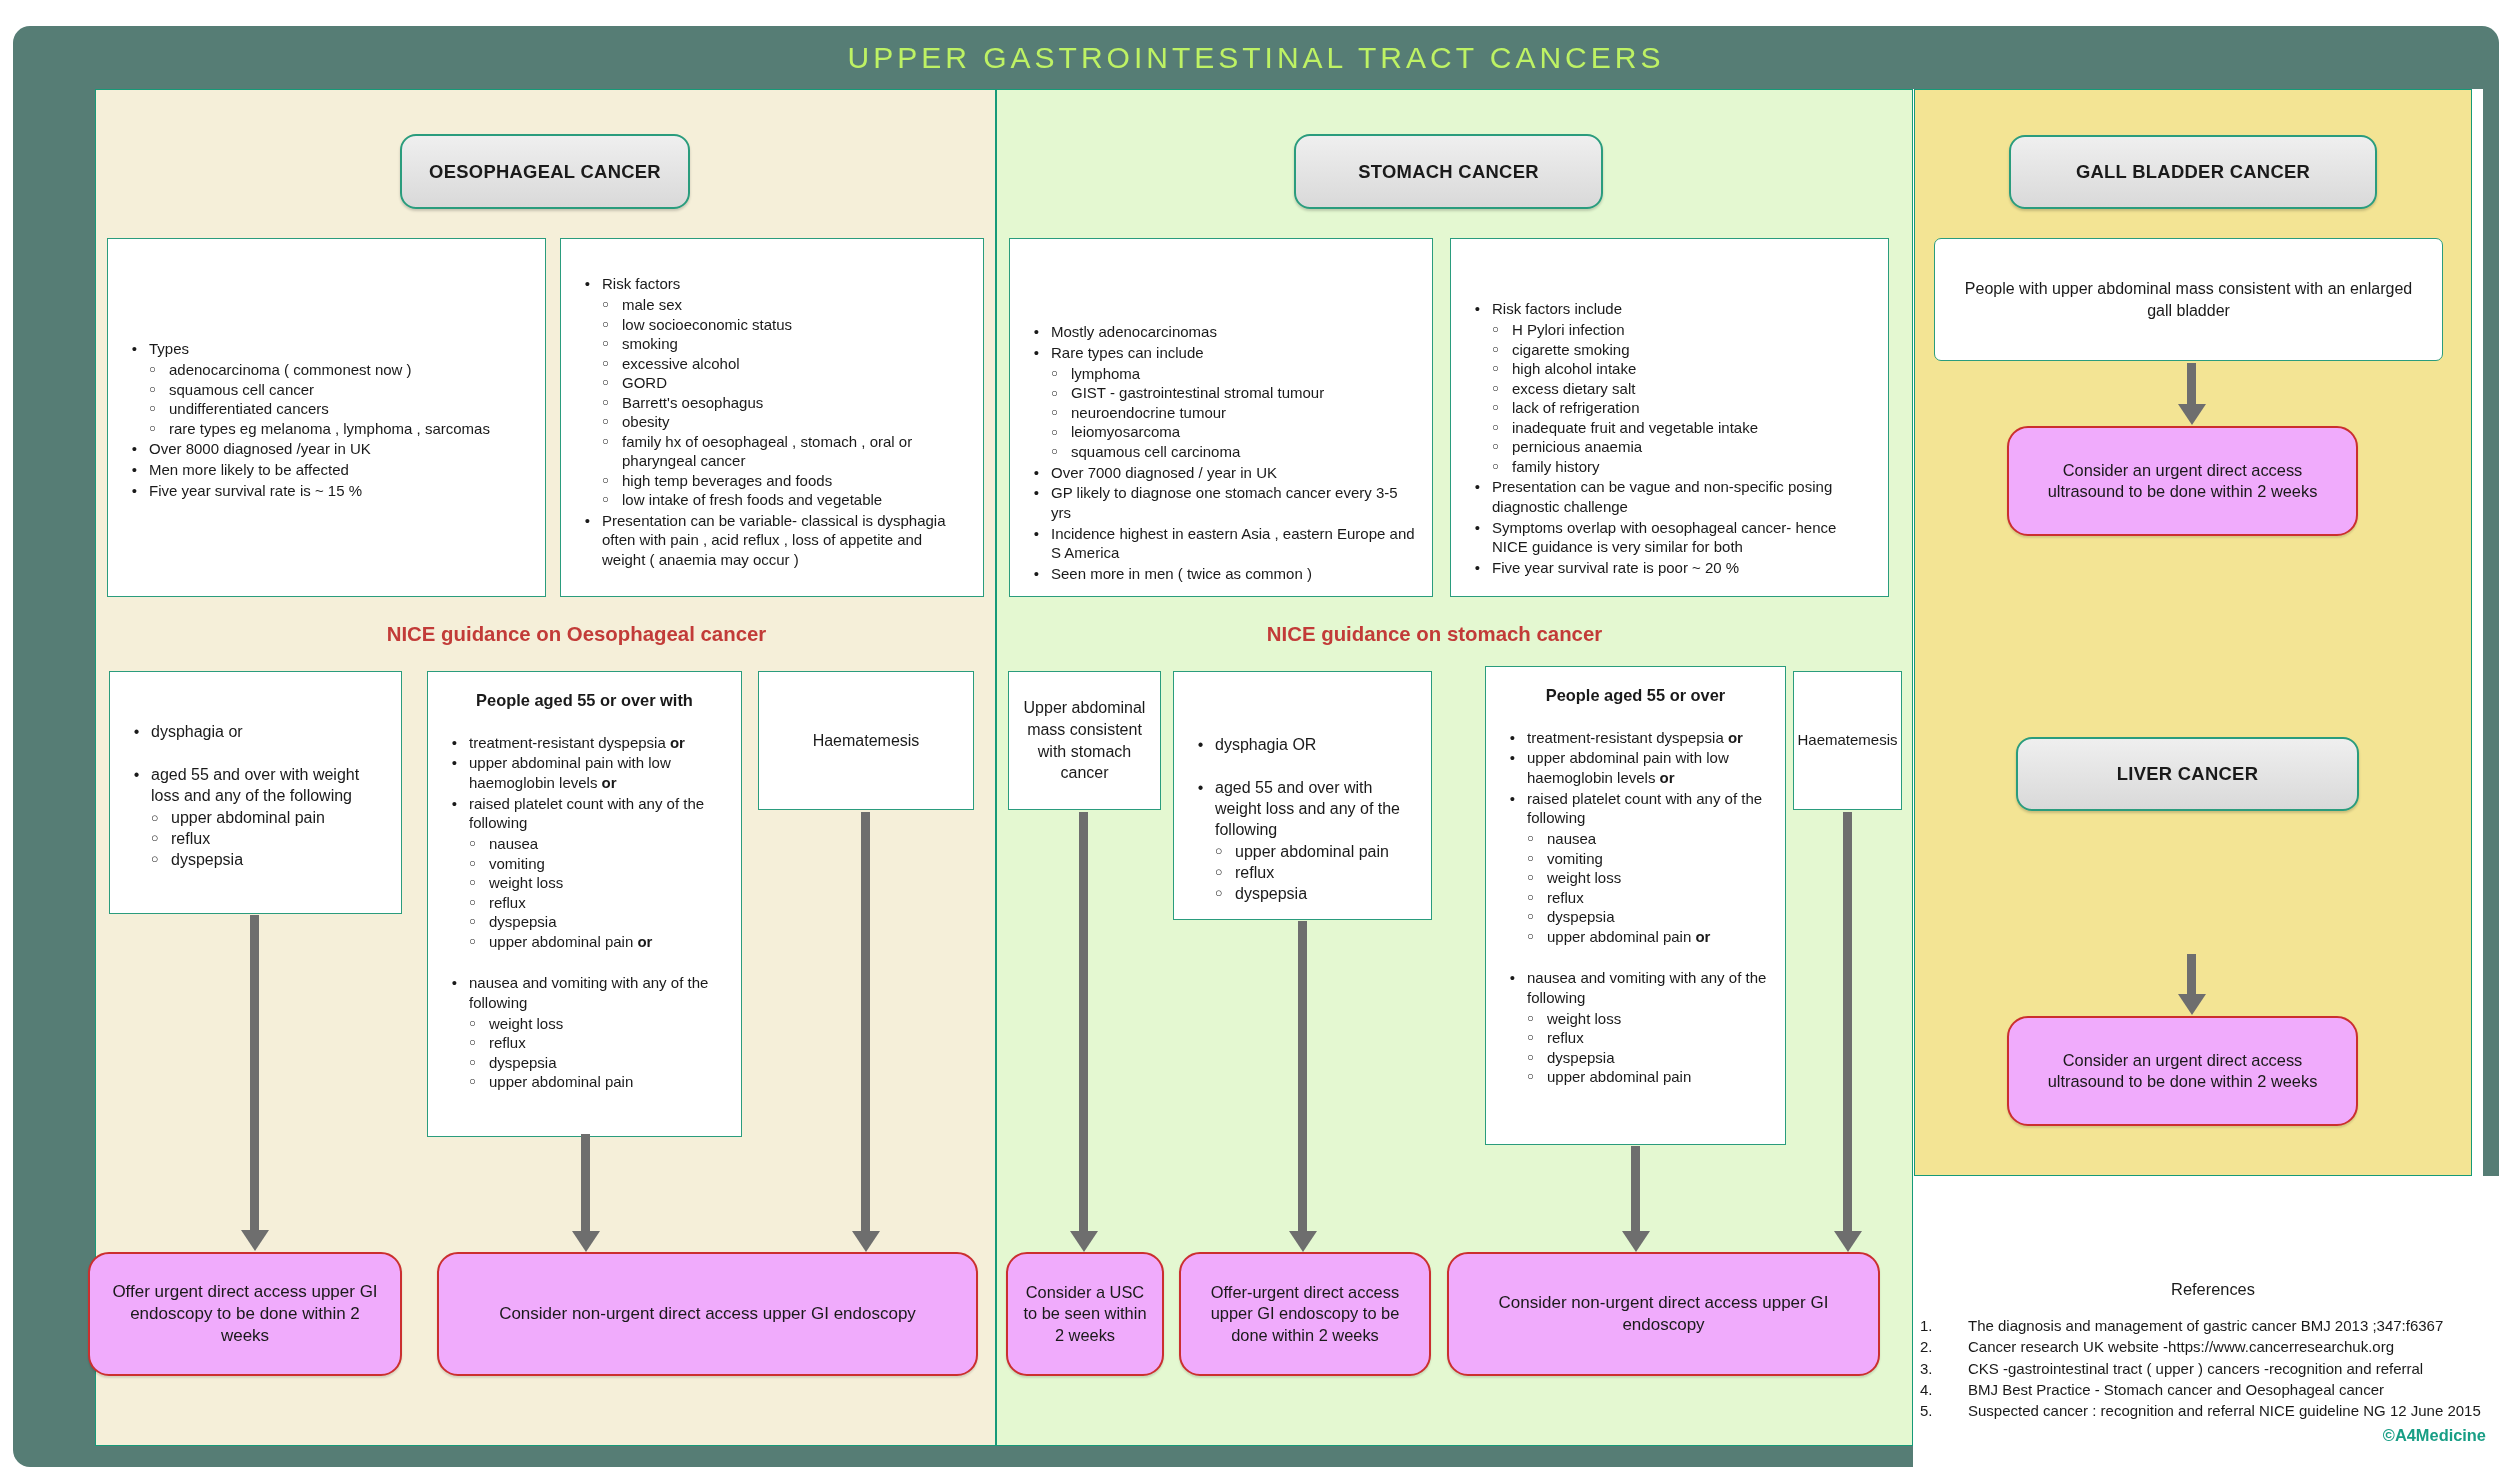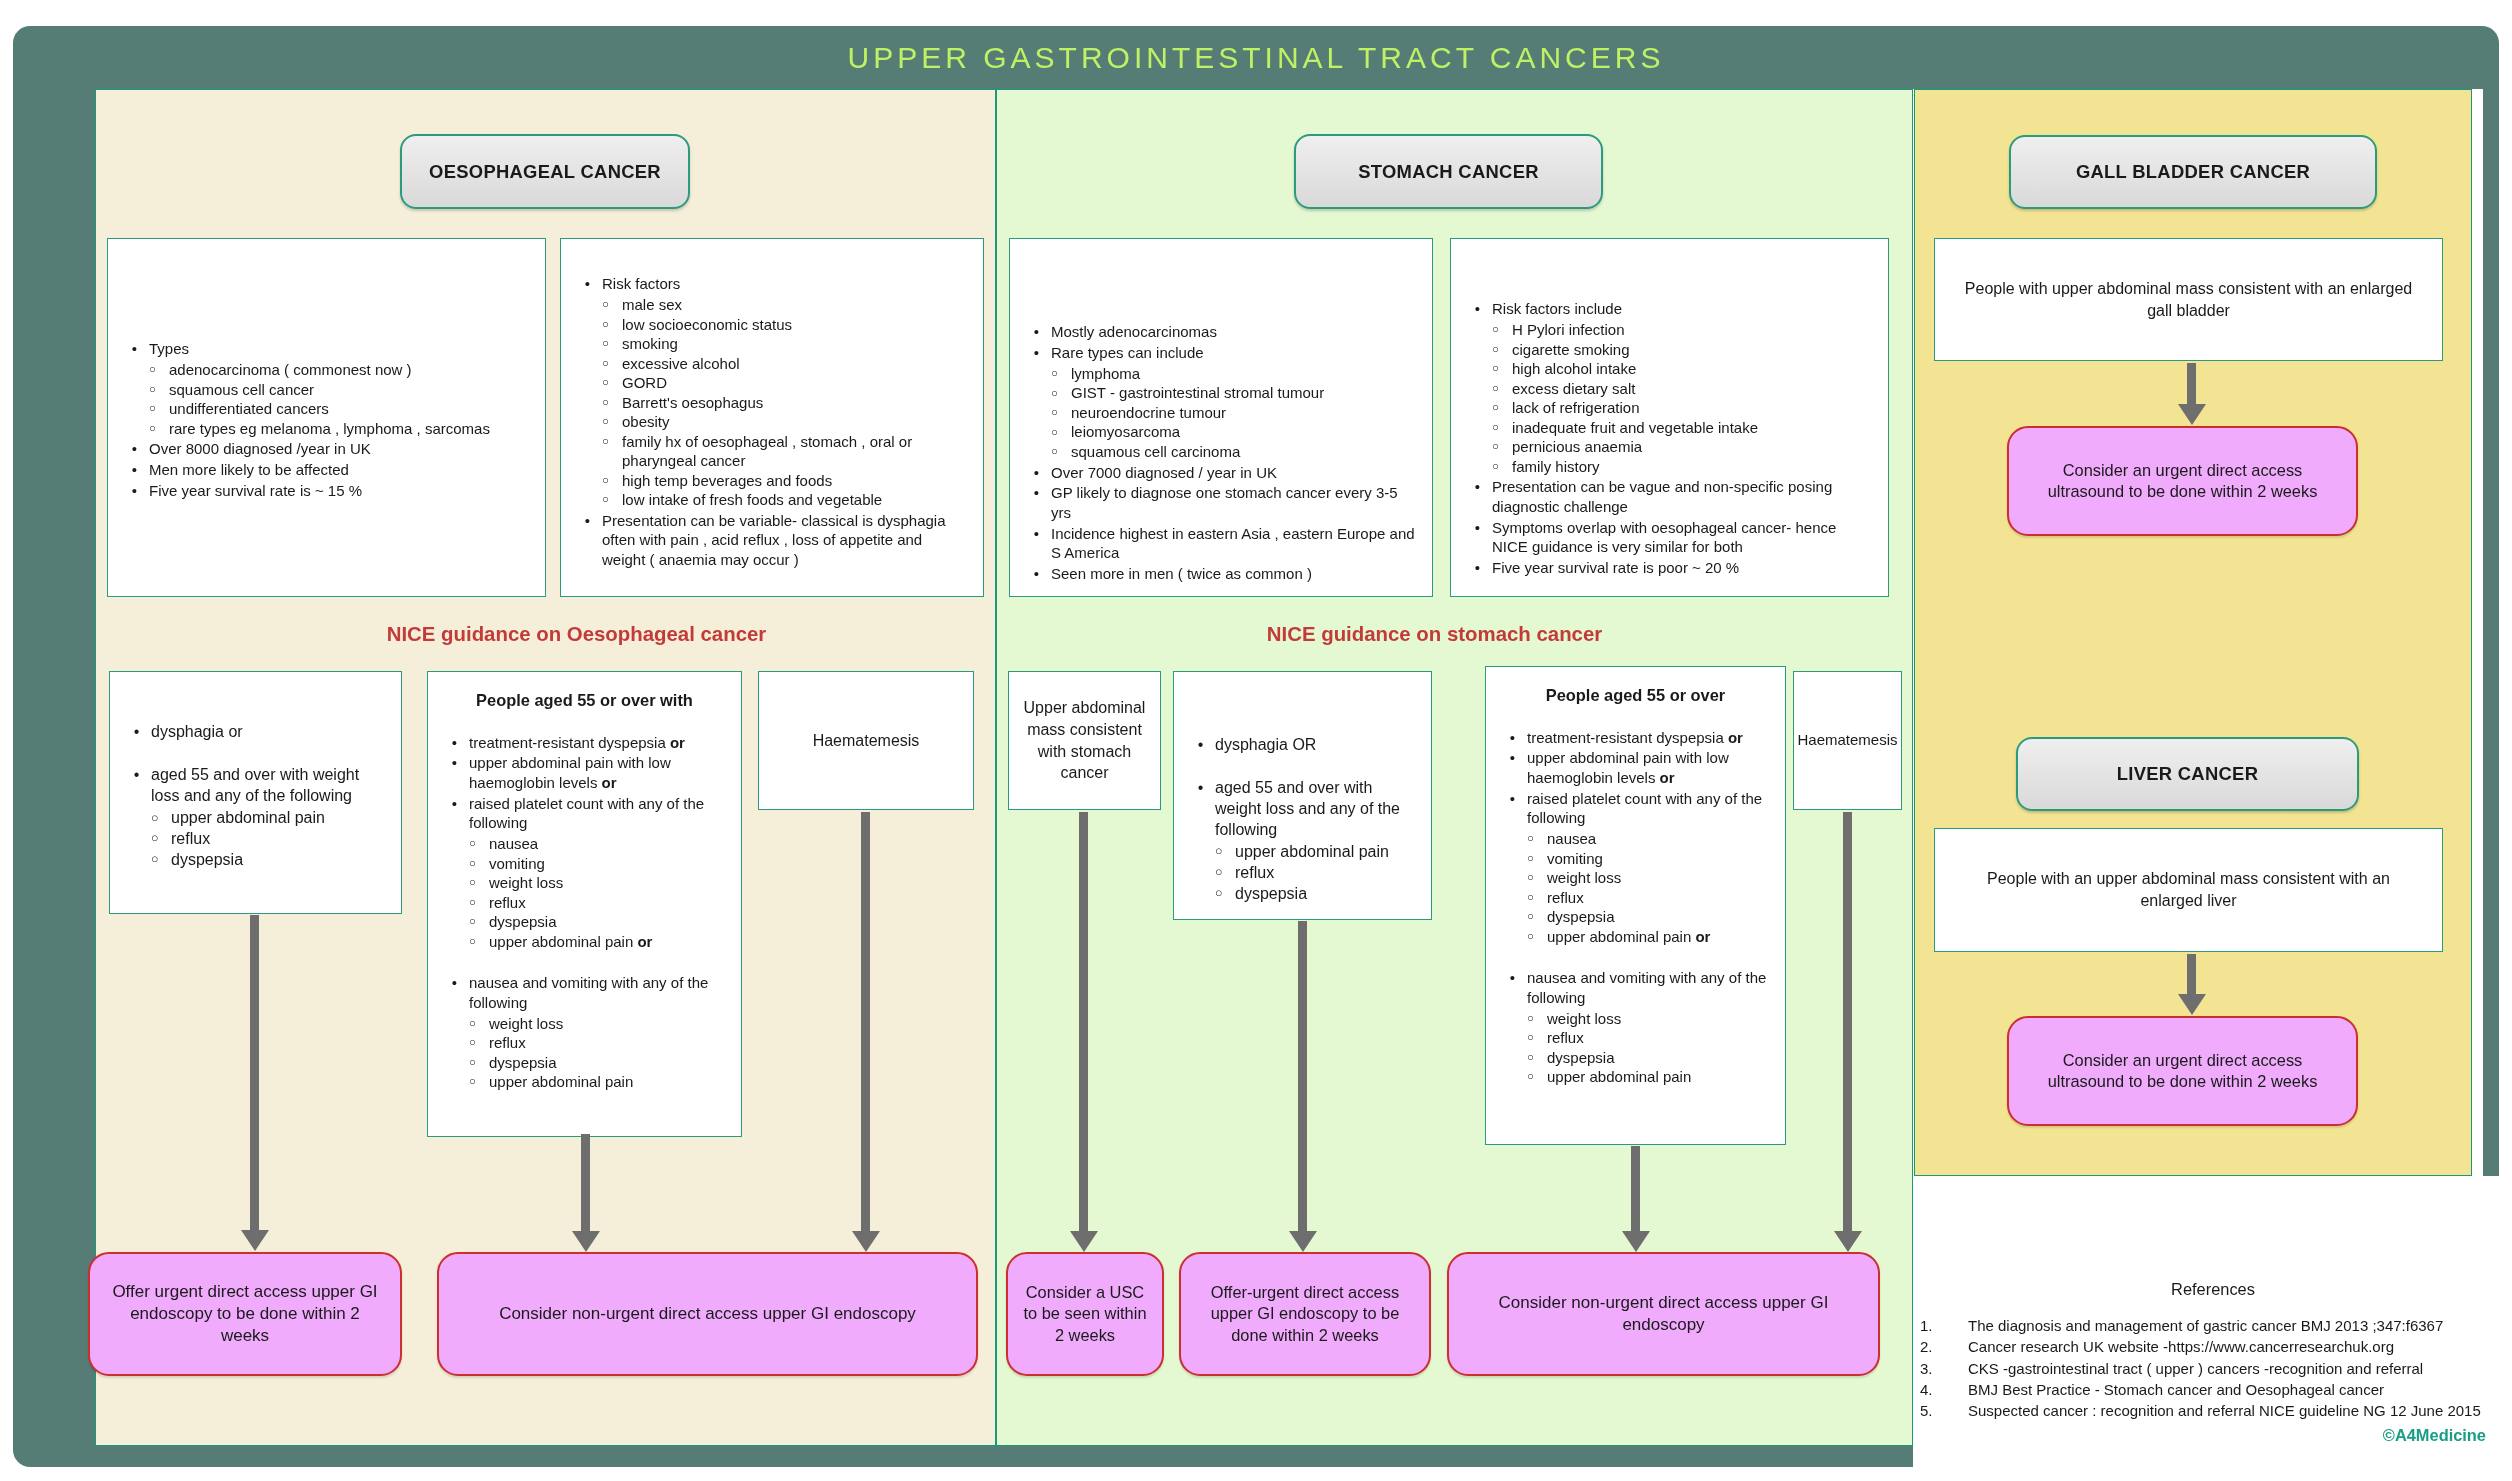--- a/index.html
+++ b/index.html
@@ -486,34 +486,33 @@
   </div>
 
   <div class="abs action" style="left:1006px;top:1252px;width:158px;height:124px;font-size:16.4px;padding:6.6px 9.2px;">Consider a USC to be seen within 2 weeks</div>
   <div class="abs action" style="left:1179px;top:1252px;width:252px;height:124px;font-size:16.4px;">Offer-urgent direct access upper GI endoscopy to be done within 2 weeks</div>
   <div class="abs action" style="left:1447px;top:1252px;width:433px;height:124px;">Consider non-urgent direct access upper GI endoscopy</div>
 
   <div class="abs hdr" style="left:2009px;top:135px;width:368px;height:74px;">
     <span>GALL BLADDER CANCER</span>
   </div>
 
-  <div class="abs wbox centerbox" style="left:1934px;top:238px;width:509px;height:123px;padding:16px 26px;">People with upper abdominal mass consistent with an enlarged gall bladder</div>
+  <div class="abs wbox centerbox" style="left:1934px;top:238px;width:509px;height:123px;padding:16px 26px;border-radius:7px;">People with upper abdominal mass consistent with an enlarged gall bladder</div>
 
   <div class="abs arrow" style="left:2177px;top:363px;width:29px;height:62px;">
     <div class="stem"></div>
       <div class="head"></div>
   </div>
 
   <div class="abs action" style="left:2007px;top:426px;width:351px;height:110px;font-size:16.4px;">Consider an urgent direct access ultrasound to be done within 2 weeks</div>
 
   <div class="abs hdr" style="left:2016px;top:737px;width:343px;height:74px;">
     <span>LIVER CANCER</span>
   </div>
 
-  <div class="abs wbox centerbox" style="left:1934px;top:828px;width:509px;height:124px;padding:0 26px;">People with an upper abdominal mass consistent with an enlarged liver</div>
 
   <div class="abs arrow" style="left:2177px;top:954px;width:29px;height:61px;">
     <div class="stem"></div>
       <div class="head"></div>
   </div>
 
   <div class="abs action" style="left:2007px;top:1016px;width:351px;height:110px;font-size:16.4px;">Consider an urgent direct access ultrasound to be done within 2 weeks</div>
 
   <div class="abs refs-head" style="left:1940px;top:1280px;width:546px;">References</div>
   <div class="abs" style="left:1912px;top:1315px;width:595px;">

